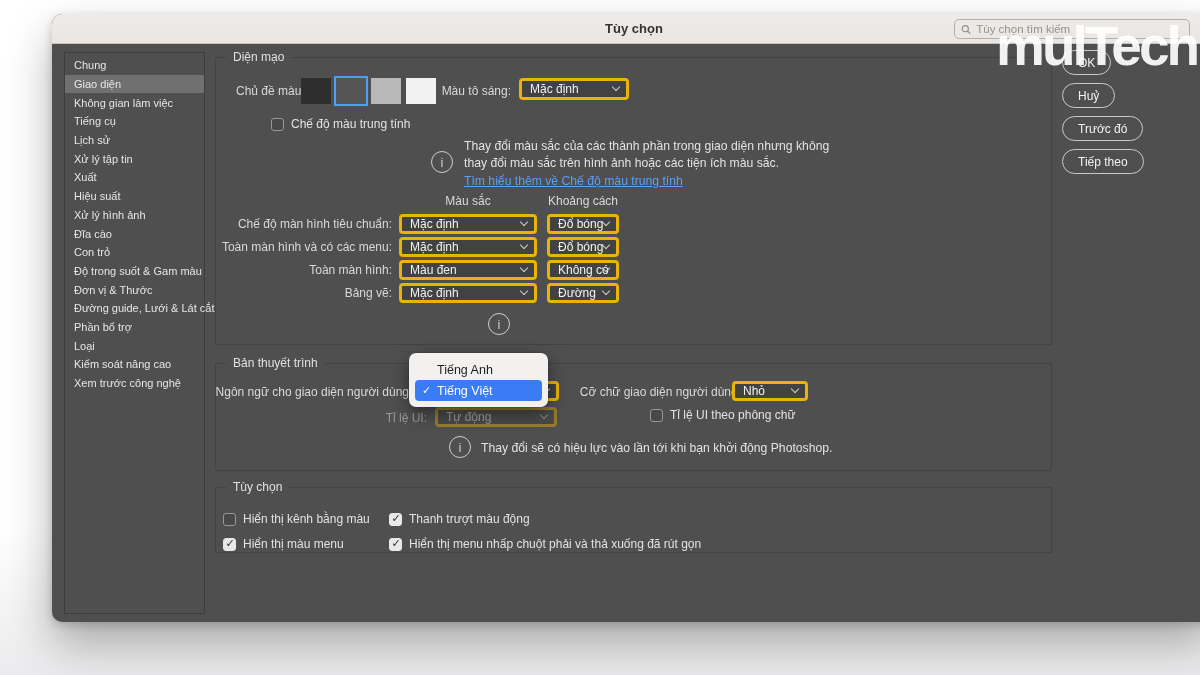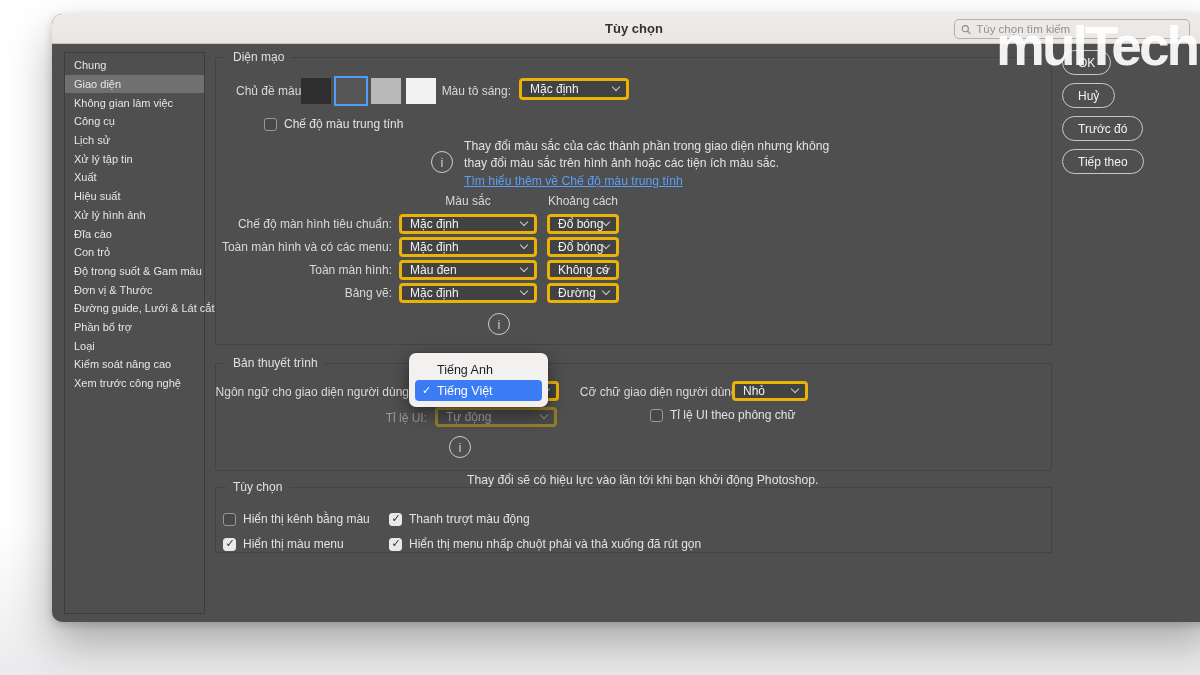--- a/index.html
+++ b/index.html
@@ -129,21 +129,21 @@
 
       <div class="side-item selected">
         <span>Giao diện</span>
       </div>
 
       <div class="side-item">
         <span>Không gian làm việc</span>
       </div>
 
       <div class="side-item">
-        <span>Công cụ</span>
+        <span>Tiếng cụ</span>
       </div>
 
       <div class="side-item">
         <span>Lịch sử</span>
       </div>
 
       <div class="side-item">
         <span>Xử lý tập tin</span>
       </div>
 
@@ -209,21 +209,21 @@
         <span class="swatch" style="background: rgb(185, 185, 185);"></span>
 
         <span class="swatch" style="background: rgb(242, 242, 242);"></span>
       </div>
     <span class="lbl right" style="right:540px; top:26px;">Màu tô sáng:</span>
     <span class="select" style="left:303px; top:20px; width:110px; height:22px;">
       <span>Mặc định</span>
       <i class="chev"></i>
     </span>
 
-    <div class="cb-row" style="left:7px; top:59px;padding-left:41px;">
+    <div class="cb-row" style="left:14px; top:59px;padding-left:41px;">
       <span class="cb"></span>
       <span>Chế độ màu trung tính</span>
     </div>
 
     <span class="info-i" style="left:215px; top:93px;">i</span>
     <span class="note" style="left:248px; top:81px;">Thay đổi màu sắc của các thành phần trong giao diện nhưng không</span>
     <span class="note" style="left:248px; top:98px;">thay đổi màu sắc trên hình ảnh hoặc các tiện ích màu sắc.</span>
     <a class="learn" style="left:248px; top:116px;">Tìm hiểu thêm về Chế độ màu trung tính</a>
 
     <span class="col-head" style="left:183px; width:138px;">Màu sắc</span>
@@ -316,21 +316,21 @@
       <span>Tự động</span>
       <i class="chev"></i>
     </span>
 
     <div class="cb-row" style="left:434px; top:44px;">
       <span class="cb"></span>
       <span>Tỉ lệ UI theo phông chữ</span>
     </div>
 
     <span class="info-i" style="left:233px; top:72px;">i</span>
-    <span class="note" style="left:251px; top:77px;margin-top:32px;">Thay đổi sẽ có hiệu lực vào lần tới khi bạn khởi động Photoshop.</span>
+    <span class="note" style="left:265px; top:77px;">Thay đổi sẽ có hiệu lực vào lần tới khi bạn khởi động Photoshop.</span>
   </div>
 
   <div class="group" style="top:473px; height:66px;">
     <div class="group-title">Tùy chọn</div>
     <div class="opt-grid">
 
         <label class="opt">
           <span class="cb"></span>
           <span>Hiển thị kênh bằng màu</span>
         </label>

